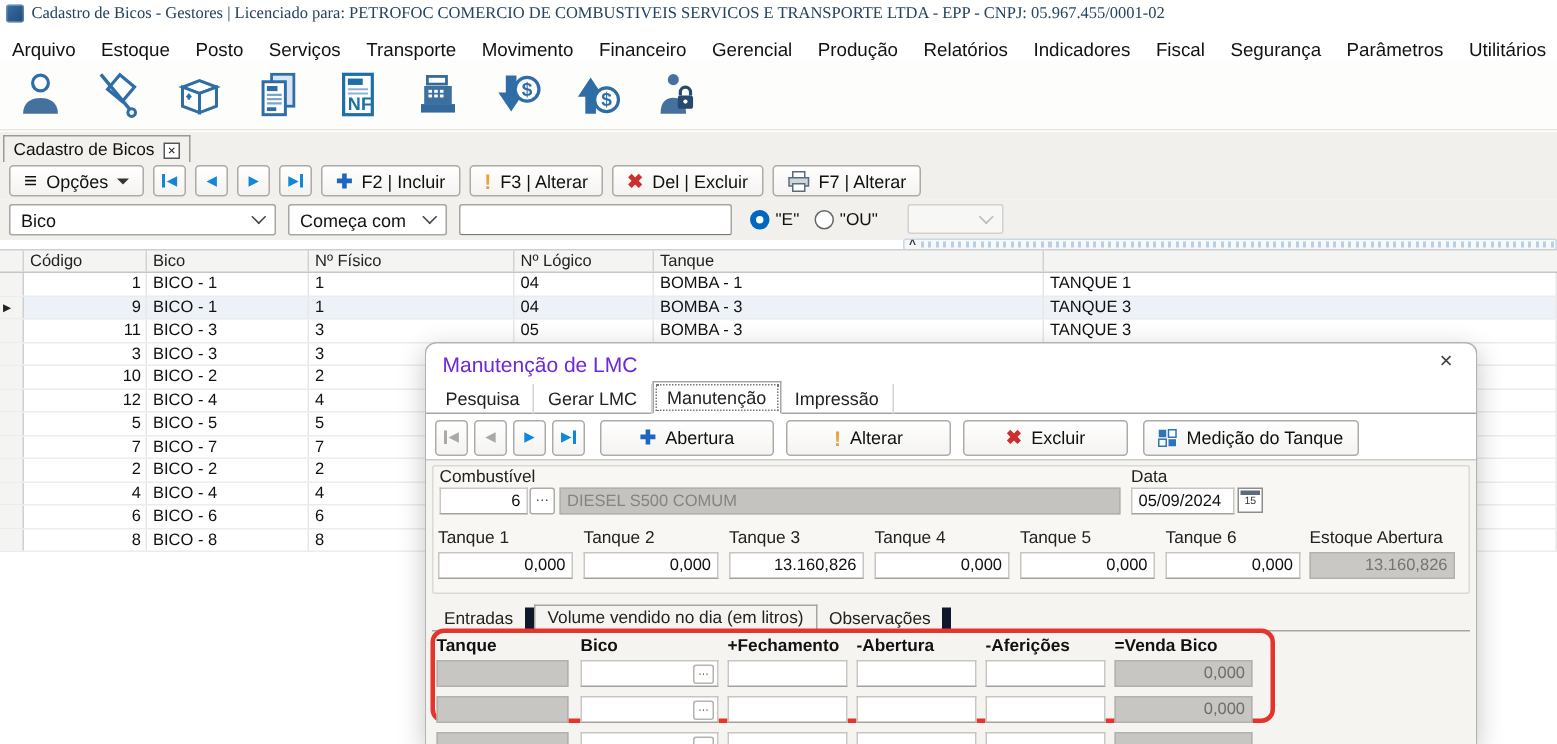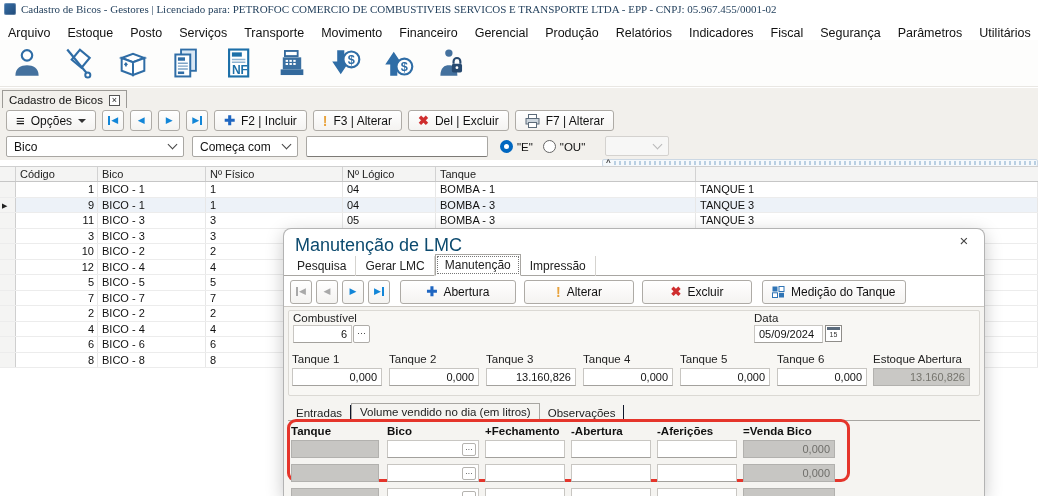--- a/index.html
+++ b/index.html
@@ -88,21 +88,21 @@
   .grow .c-sel { background:#f4f4f3; border-right:1px solid #cfcfcf; padding:0; }
   .grow .c-codigo { text-align:right; padding-right:3px; }
   .grow.active { background:#edf2f8; }
   .grow.active .c-sel::before { content:"▶"; font-size:7px; color:#222; padding-left:2px; }
 
   
   #dialog { position:absolute; left:283px; top:228px; width:702px; height:268px;
     background:#fff; border:1px solid #b3b3b3; border-bottom:none; border-radius:8px 8px 0 0;
     box-shadow:0 5px 18px rgba(0,0,0,.22); overflow:hidden; }
   #dlg-title { position:absolute; top:0; left:0; right:0; height:25px; }
-  #dlg-title .t { position:absolute; left:11px; top:6px; font-size:18px; color:#0c4a6e; }
+  #dlg-title .t { position:absolute; left:11px; top:6px; font-size:14px; color:#6d28d9; }
   #dlg-close { position:absolute; right:11px; top:3px; font-size:15px; color:#444; width:18px;
     text-align:center; cursor:default; }
   #dlg-tabs { position:absolute; top:26px; left:0; right:0; height:21px; border-bottom:1px solid #a8a6a2;
     display:flex; align-items:flex-end; padding-left:4px; }
   .dtab { font-size:12px; color:#222; padding:3px 9px 3px 9px; border-right:1px solid #d5d3cf;
     margin-bottom:0; position:relative; top:1px; }
   .dtab.active { background:#fff; border:1px solid #a8a6a2; border-bottom:1px solid #fff;
     outline:1px dotted #777; outline-offset:-3px; border-right:1px solid #a8a6a2; }
   #dlg-toolbar { position:absolute; top:48px; left:0; right:0; height:29px; display:flex;
     align-items:center; gap:4px; padding-left:6px; background:#fff; }
@@ -133,21 +133,21 @@
   .tank-item .tf { height:18px; background:#fff; border:1px solid #c8c6c2; border-bottom:1px solid #a3a19d;
     font-size:11px; text-align:right; padding:2px 4px; color:#111; }
   #estoque { position:absolute; left:589px; top:46px; width:97px; }
   #estoque .tf { background:#c9c8c5; border:1px solid #b2b1ae; color:#76756e; height:18px;
     font-size:11px; text-align:right; padding:2px 4px; }
 
   
   #subtabs { position:absolute; left:4px; right:4px; top:95px; height:19px;
     border-bottom:1px solid #a8a6a2; display:flex; align-items:flex-end; }
   .stab { font-size:11.5px; color:#222; padding:2px 8px; position:relative; top:1px;
-    border-right:1px solid #0f172a; }
+    border-right:6px solid #0f172a; }
   .stab.active { background:#f5f4f1; border:1px solid #a8a6a2; border-bottom:1px solid #f5f4f1; }
 
   
   #vtable { position:absolute; left:3px; right:3px; top:116px; bottom:0; }
   #vhead { position:relative; height:17px; }
   #vhead span { position:absolute; font-size:11.5px; font-weight:bold; color:#111; top:2px; }
   .vrow { position:relative; height:18px; margin-bottom:6px; }
   .vc-tanque { left:4px;  width:88px; } .vc-bico { left:100px; width:92px; }
   .vc-fech  { left:198px; width:80px; } .vc-abert{ left:284px; width:80px; }
   .vc-afer  { left:370px; width:80px; } .vc-venda{ left:456px; width:92px; }
@@ -513,20 +513,21 @@
       <span>Medição do Tanque</span>
     </span>
   </div>
 
   <div id="dlg-body">
     <div id="grp-panel"></div>
 
     <span class="flabel" style="left:9px; top:5px">Combustível</span>
     <div class="field num" style="left:9px; top:18px; width:59px">6</div>
     <div class="dotsbtn" style="left:69px; top:18px">···</div>
+    <div class="field gray" style="left:89px; top:18px; width:374px">DIESEL S500 COMUM</div>
 
     <span class="flabel" style="left:470px; top:5px">Data</span>
     <div class="field" style="left:470px; top:18px; width:69px">05/09/2024</div>
     <div id="cal-btn">
         <span class="bar"></span>
         <span class="d15">15</span>
       </div>
 
     <div id="tanks">
       <div class="tank-item">

